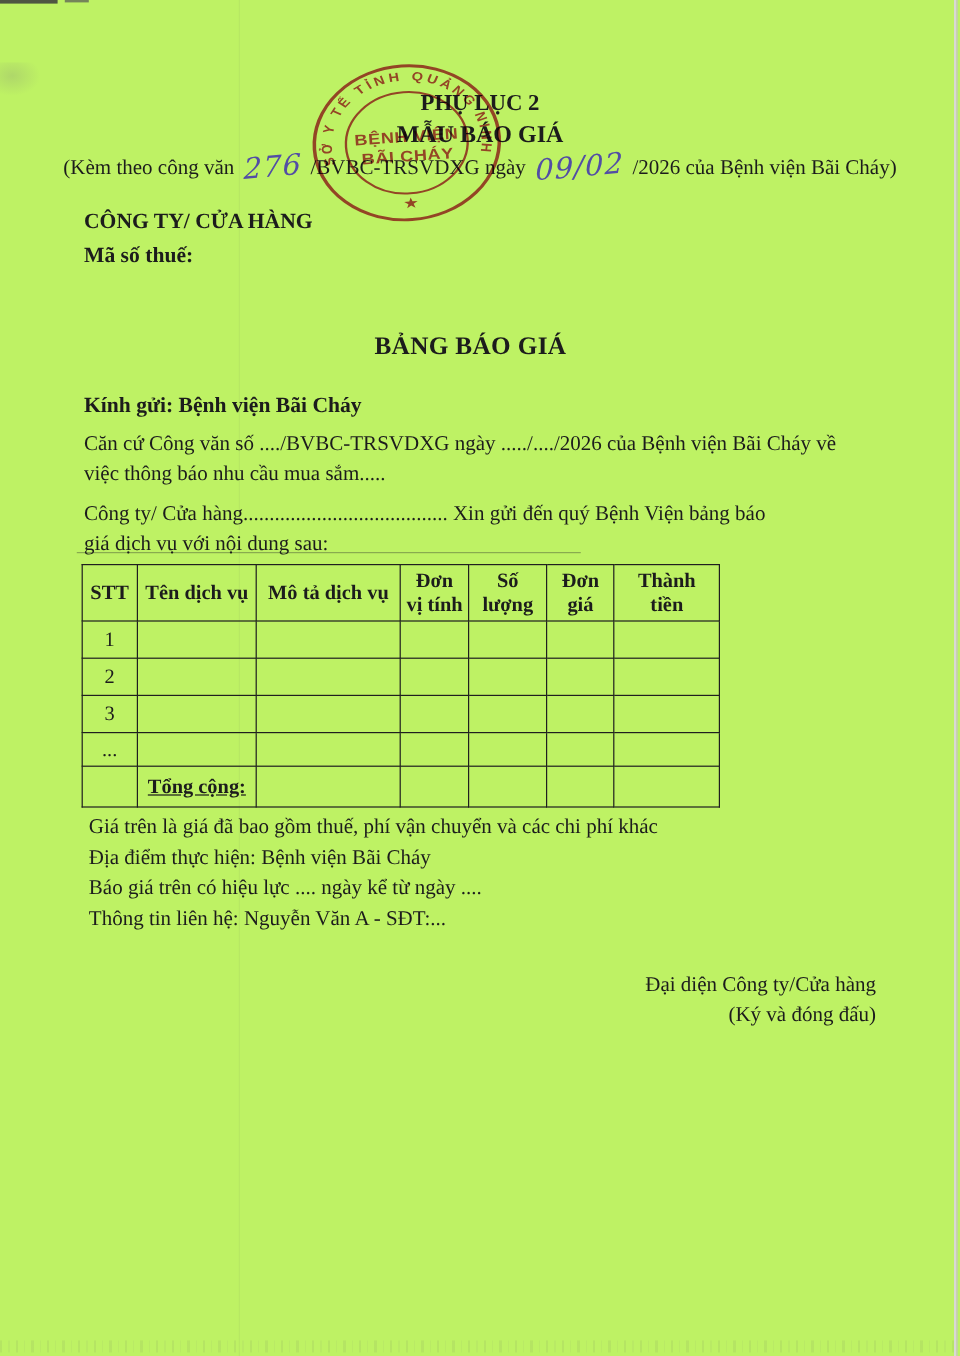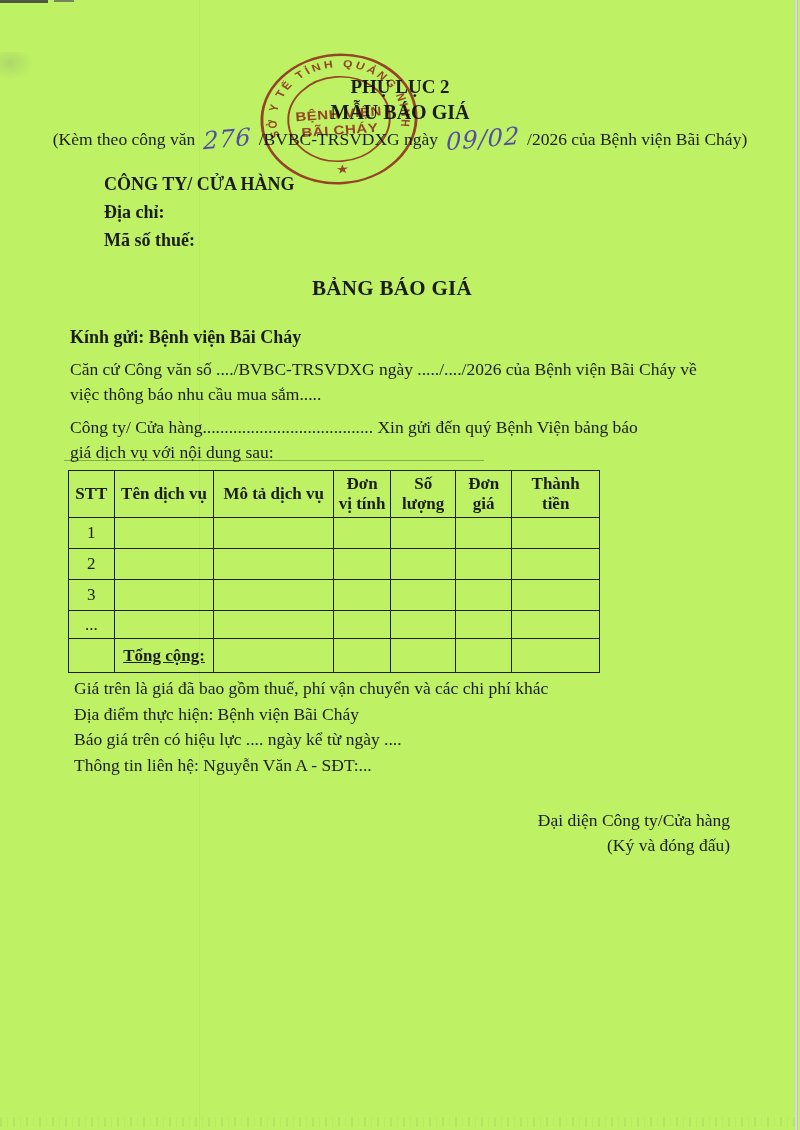--- a/index.html
+++ b/index.html
@@ -33,21 +33,21 @@
   }
   
   .stamp{position:absolute;left:256px;top:50px;width:166px;height:138px;
     mix-blend-mode:multiply;opacity:.93;transform:rotate(-4deg);}
   .stamp svg{display:block;}
   .stamp-ring-text{font-family:"Liberation Sans",sans-serif;font-weight:bold;font-size:12.5px;letter-spacing:3px;fill:#c23a50;}
   .stamp-center{font-family:"Liberation Sans",sans-serif;font-weight:bold;font-size:15.5px;letter-spacing:.5px;fill:#c23a50;text-anchor:middle;}
   .stamp-star{font-size:15px;fill:#c23a50;text-anchor:middle;}
   
   .company{position:absolute;left:70px;top:174px;font-size:18px;font-weight:bold;}
-  .company div{margin-bottom:7px;margin-left:34px;}
+  .company div{margin-bottom:7px;}
   
   .section-title{position:absolute;left:0;top:276px;width:784px;text-align:center;font-weight:bold;font-size:21px;letter-spacing:.3px;}
   .kg{position:absolute;left:70px;top:327px;width:668px;font-size:17.5px;}
   .kg .salutation{font-weight:bold;font-size:18px;margin-bottom:9px;}
   .kg .pline{line-height:25px;}
   .kg .gap{height:8px;}
   
   table.quote{position:absolute;left:68px;top:470px;width:532px;border-collapse:collapse;table-layout:fixed;}
   table.quote th,table.quote td{border:1.7px solid #1f1f1f;padding:1px 4px;font-size:17px;overflow:hidden;}
   table.quote th{font-weight:bold;text-align:center;height:44px;line-height:1.15;}
@@ -85,21 +85,20 @@
       <path id="ringArc" d="M 29.6 117 A 64 64 0 1 1 140.4 117" fill="none"></path>
       <text class="stamp-ring-text"><textPath href="#ringArc" startOffset="50%" text-anchor="middle">SỞ Y TẾ  TỈNH  QUẢNG NINH</textPath></text>
       <text class="stamp-center" x="85" y="84">BỆNH VIỆN</text>
       <text class="stamp-center" x="85" y="104">BÃI CHÁY</text>
       <text class="stamp-star" x="85" y="152">★</text>
     </svg>
   </div>
 
   <div class="company">
     <div>CÔNG TY/ CỬA HÀNG</div>
-    <div>Địa chỉ:</div>
     <div>Mã số thuế:</div>
   </div>
 
   <div class="section-title">BẢNG BÁO GIÁ</div>
 
   <div class="kg">
     <div class="salutation">Kính gửi: Bệnh viện Bãi Cháy</div>
     <div class="pline">Căn cứ Công văn số  ..../BVBC-TRSVDXG ngày ...../..../2026 của Bệnh viện Bãi Cháy về</div>
     <div class="pline">việc thông báo nhu cầu mua sắm.....</div>
     <div class="gap"></div>

